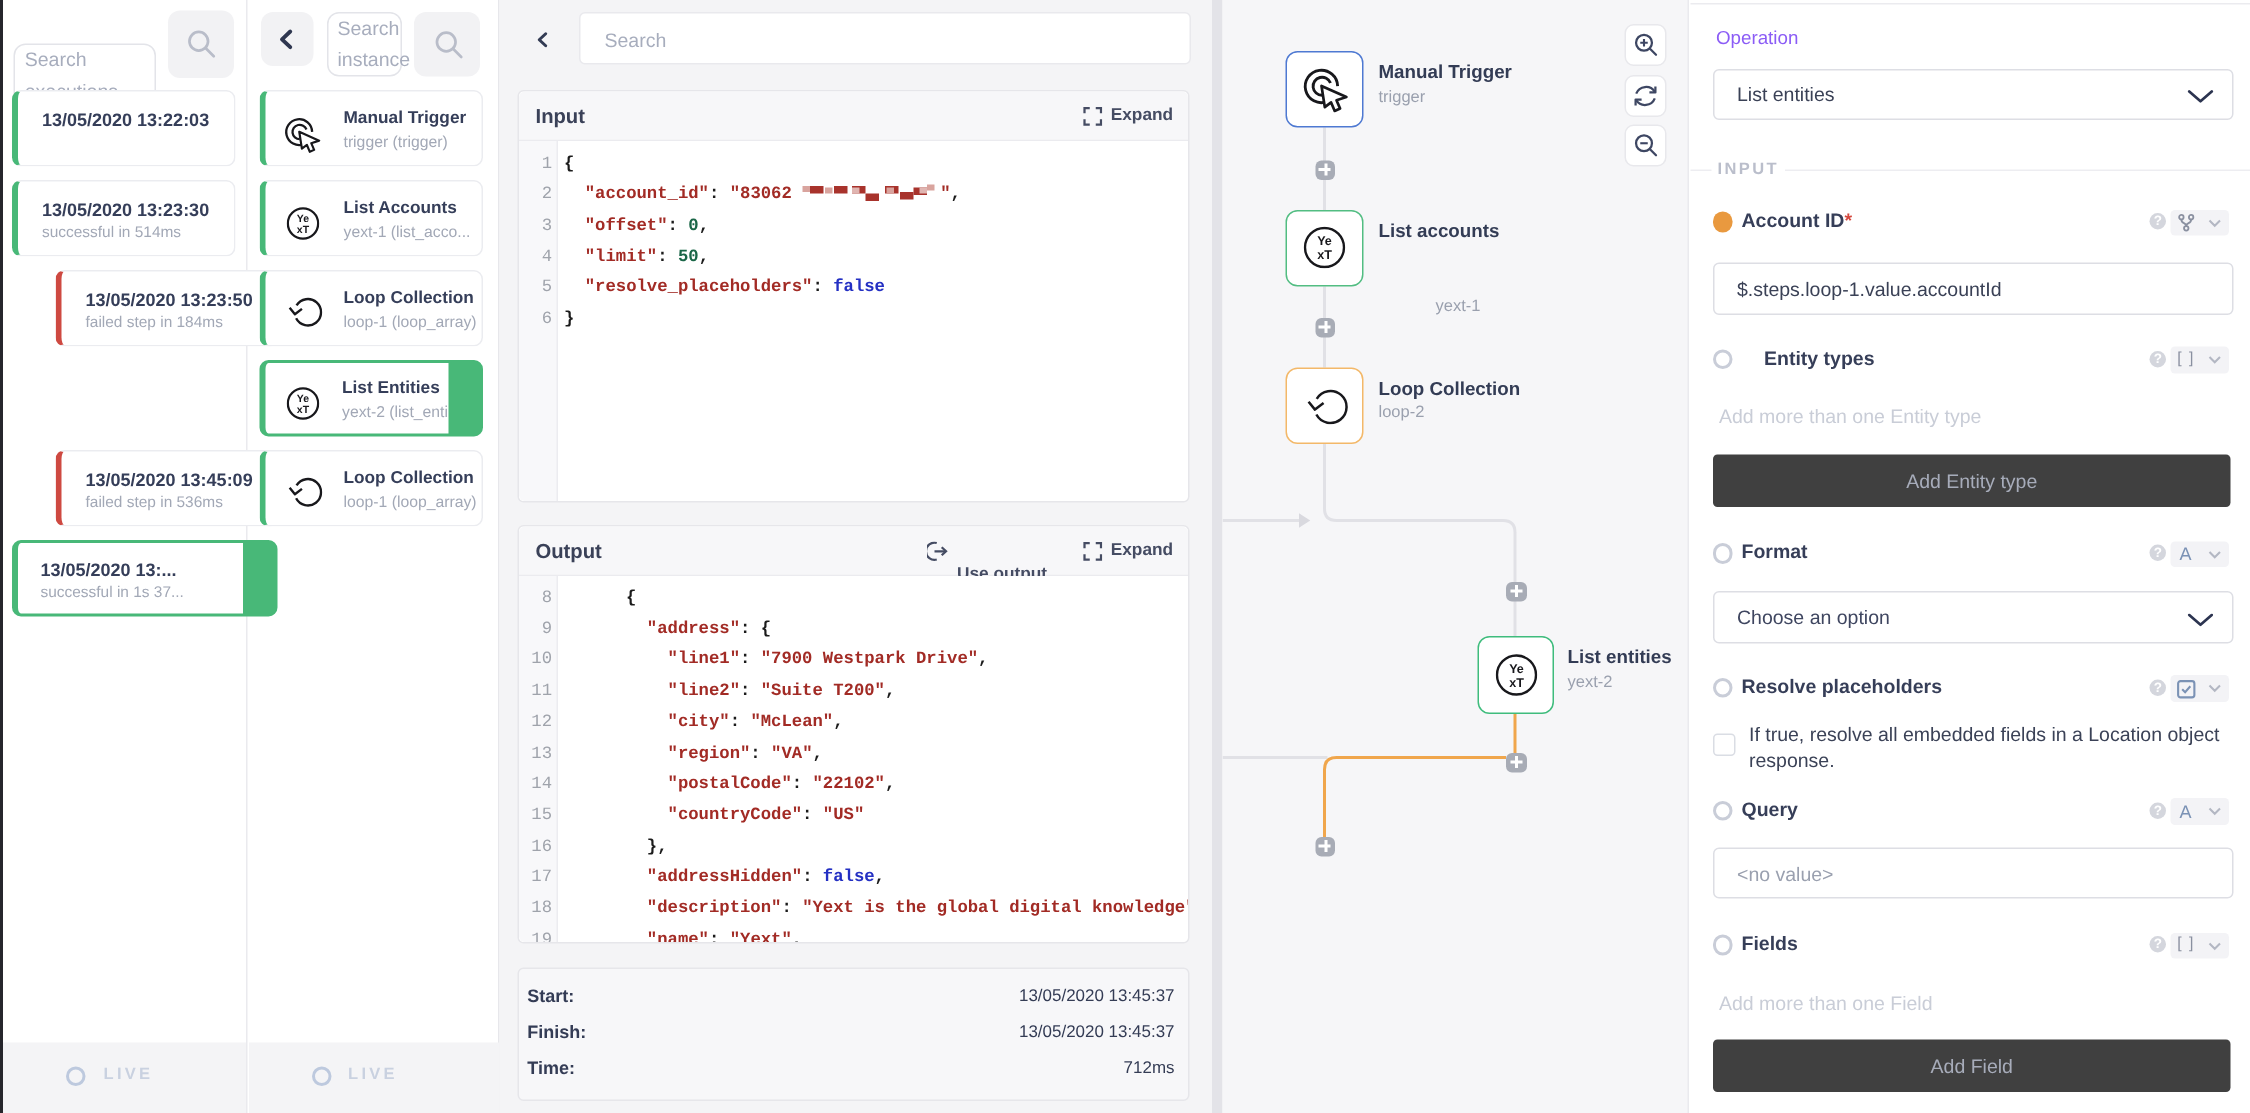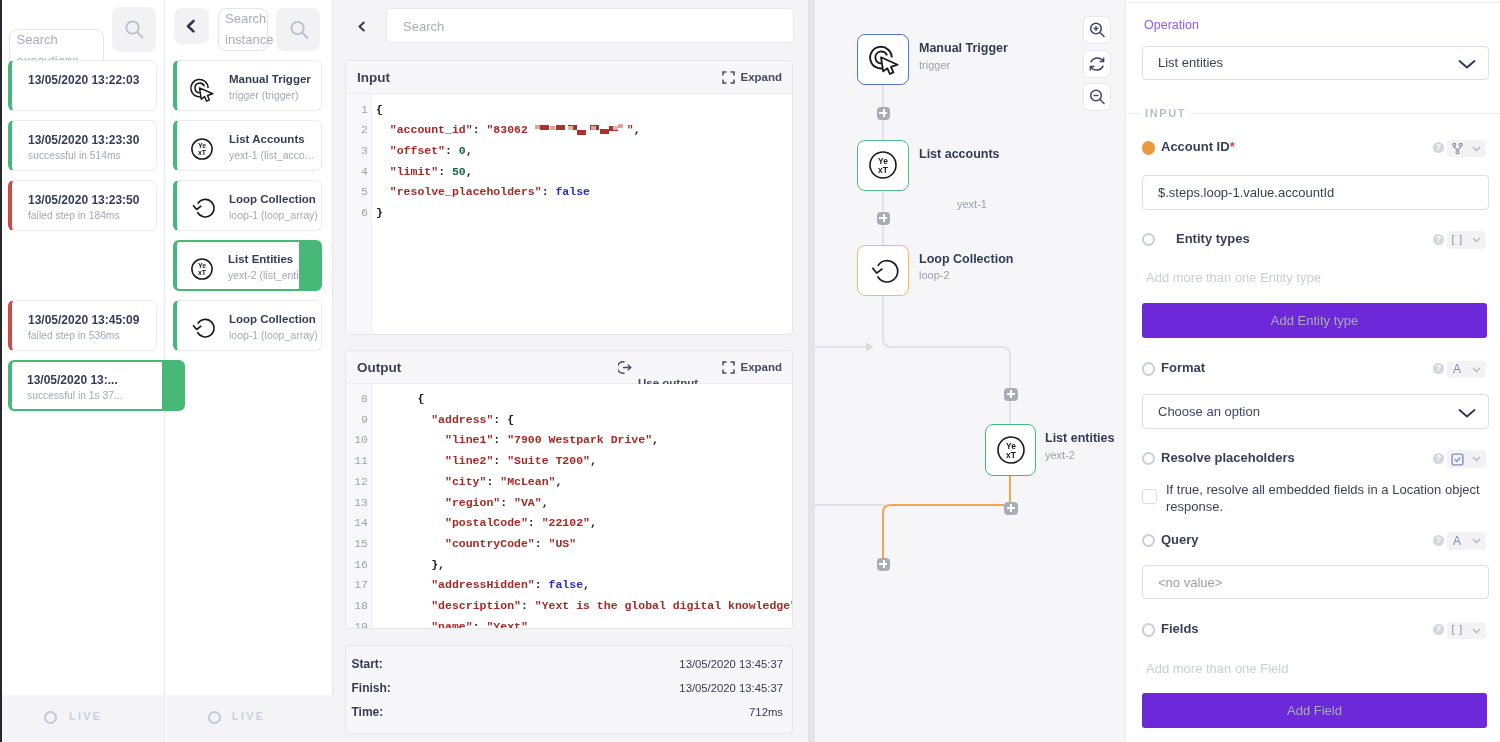--- a/index.html
+++ b/index.html
@@ -16,21 +16,21 @@
 #canvas { left:815px; top:0; width:311px; height:742px; background:#f6f6f8; border-right:1px solid #eaeaee; }
 #rpanel { left:1127px; top:0; width:373px; height:742px; background:#fff; }
 #rpanel-topline { left:1127px; top:2px; width:373px; height:1px; background:#ebebef; }
 
 
 .sbox { position:absolute; background:#fff; border:1px solid #e3e4e9; border-radius:8px; }
 .gbtn { position:absolute; background:#f2f2f4; border-radius:8px; }
 .ph { color:#a7adbd; font-size:13px; line-height:21.5px; }
 .card { position:absolute; background:#fff; border:1px solid #ebecf0; border-radius:6px;
   border-left:4px solid #48b878; }
-.card.red { border-left-color:#ce4941; }
+.card.red { border-left-color:#ce4941;margin-left:29px; }
 .card.sel { border:2px solid #48b878; border-left:4px solid #48b878; }
 .card .t { position:absolute; font-size:12px; font-weight:bold; color:#353e59; white-space:nowrap; }
 .card .s { position:absolute; font-size:10.3px; color:#a2a8b6; white-space:nowrap; }
 .gblock { position:absolute; top:-1px; right:-1px; width:22px; height:49px; background:#48b878; border-radius:0 4px 4px 0; }
 .live { position:absolute; top:695px; height:47px; background:#f4f4f6; }
 .livering { position:absolute; width:13px; height:13px; border:2.6px solid #bdc9de; border-radius:50%; }
 .livetxt { position:absolute; font-size:11px; font-weight:bold; letter-spacing:2.2px; color:#c9d1e0; }
 
 
 .node { position:absolute; width:52px; height:51px; background:#fff; border-radius:8px; }
@@ -52,21 +52,21 @@
 .lnum { color:#9fa3ab; text-align:right; }
 .ck { color:#a22b25; } 
 .cn { color:#1a6647; } 
 .cb { color:#2430c3; } 
 
 
 .rlabel { position:absolute; left:1161px; font-size:13px; font-weight:bold; color:#363e58; white-space:nowrap; }
 .rinput { position:absolute; left:1142px; width:347px; height:35px; background:#fff;
   border:1px solid #dddee4; border-radius:4px; font-size:13px; color:#3a4156; line-height:33px;
   padding-left:15px; white-space:nowrap; }
-.rbtn { position:absolute; left:1142px; width:345px; height:35px; background:#6d28d9; border-radius:3px;
+.rbtn { position:absolute; left:1142px; width:345px; height:35px; background:#404040; border-radius:3px;
   font-size:13px; color:#a7acba; text-align:center; line-height:35px; }
 .rph { position:absolute; left:1146px; font-size:13px; color:#c9cdd7; white-space:nowrap; }
 .dot { position:absolute; left:1141.5px; width:13.5px; height:13.5px; border-radius:50%; }
 .ring { border:2px solid #c9cdd8; background:#fff; }
 .helpq { position:absolute; left:1433px; width:11px; height:11px; border-radius:50%; background:#d4d6dd;
   color:#fff; font-size:9px; font-weight:bold; text-align:center; line-height:11px; }
 .typebox { position:absolute; left:1447px; width:39px; height:17.5px; background:#f3f3f6; border-radius:3px; }
 .chev { stroke:#2c3450; stroke-width:1.8; fill:none; }
 #redact { display:inline-block; width:92px; height:11px; position:relative; vertical-align:-2px; }
 #redact::before { content:""; position:absolute; width:9px; height:5px; background:#a8332c; left:5px; top:1px;

